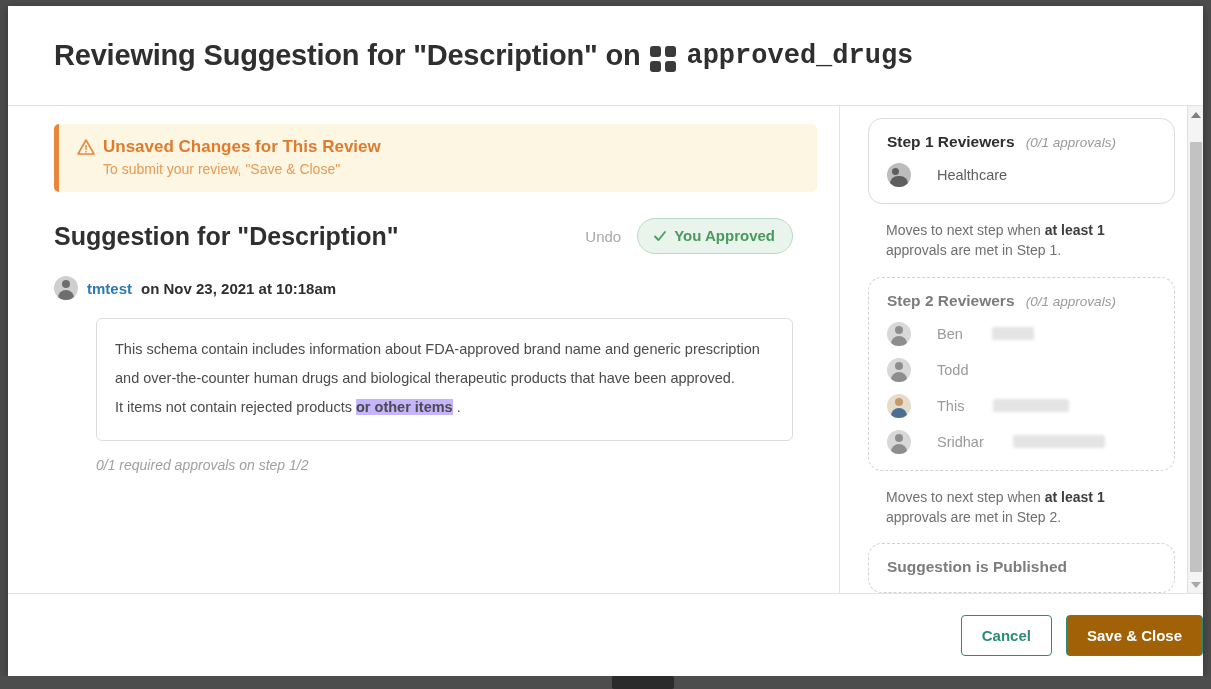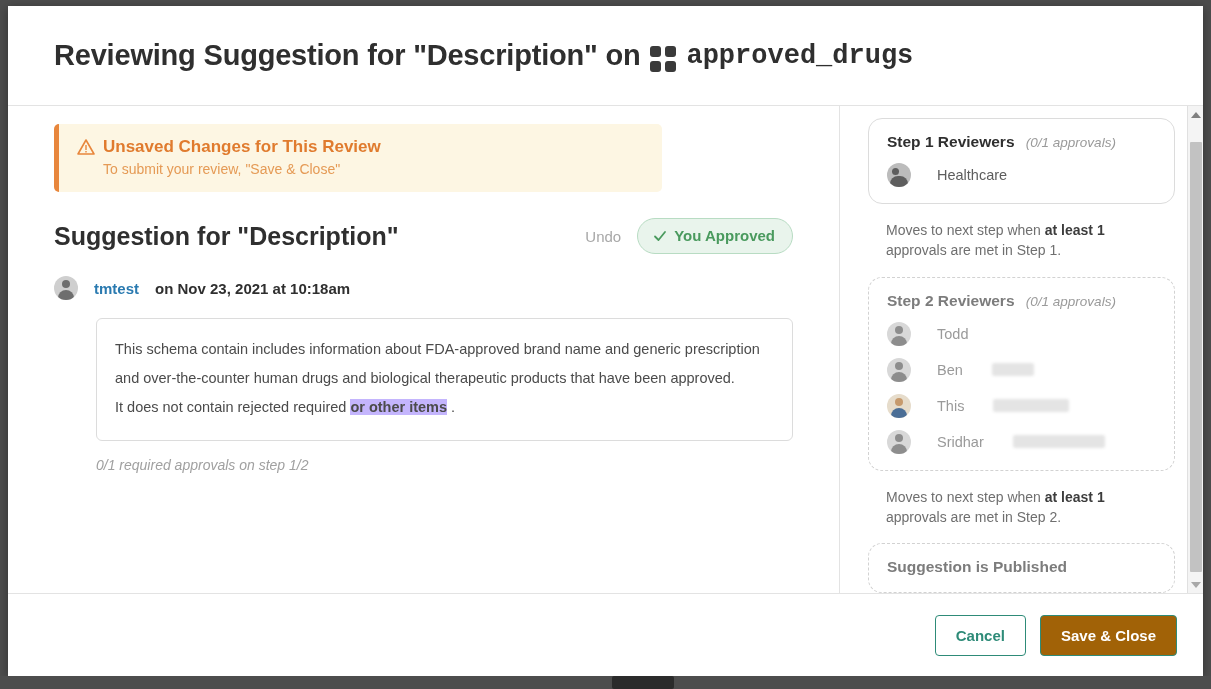--- a/index.html
+++ b/index.html
@@ -89,21 +89,21 @@
   .side-col {
     flex: 1 1 auto;
     padding: 12px 28px 0 28px;
     overflow: hidden;
     position: relative;
   }
 
   
   .banner {
     margin: 0 0 0 46px;
-    width: 608px;
+    width: 763px;
     background: #fdf6e3;
     border-left: 5px solid #e8863c;
     border-radius: 5px;
     padding: 13px 18px 15px 18px;
   }
   .banner-title {
     color: #e07b2e;
     font-size: 17px;
     font-weight: bold;
     display: flex;
@@ -147,21 +147,21 @@
     align-items: center;
     gap: 7px;
     cursor: pointer;
   }
 
   
   .author-row {
     margin: 22px 46px 0 46px;
     display: flex;
     align-items: center;
-    gap: 16px;
+    gap: 9px;
     font-size: 15px;
     color: #2f2f2f;
   }
   .avatar {
     width: 24px; height: 24px;
     border-radius: 50%;
     background: #d8d8d8;
     position: relative;
     overflow: hidden;
     flex: 0 0 auto;
@@ -297,21 +297,20 @@
     cursor: pointer;
   }
 
   
   .modal-footer {
     height: 82px;
     flex: 0 0 82px;
     display: flex;
     align-items: center;
     justify-content: flex-end;
-    padding-right: 26px;
     gap: 14px;
     background: #fff;
   }
   .btn {
     font-size: 15px;
     font-weight: bold;
     border-radius: 4px;
     padding: 11px 20px;
     cursor: pointer;
     border: 1px solid #2e8b78;
@@ -382,21 +381,21 @@
       </div>
 
       <div class="author-row">
         <span class="avatar dark"></span>
         <span class="author-name">tmtest</span>
         <span class="author-meta">on Nov 23, 2021 at 10:18am</span>
       </div>
 
       <div class="diff-box">
         <span>This schema contain includes information about FDA-approved brand name and generic prescription and over-the-counter human drugs and biological therapeutic products that have been approved.</span><span class="del blank-chip"></span><span class="ins blank-chip"></span>
-        <span>It does not contain rejected required</span>
+        <span>It items not contain rejected products</span>
         <span class="ins">or other items</span>
         <span>.</span>
       </div>
 
       <div class="approvals-note">0/1 required approvals on step 1/2</div>
     </div>
 
     <div class="side-col">
 
       <div class="card">
@@ -414,26 +413,26 @@
         <span>Moves to next step when </span><b>at least 1</b><span> approvals are met in Step 1.</span>
       </div>
 
       <div class="card dashed">
         <div class="card-title muted">
           <span>Step 2 Reviewers</span>
           <span class="card-count">(0/1 approvals)</span>
         </div>
         <div class="reviewer muted">
           <span class="avatar"></span>
-          <span>Todd</span>
+          <span>Ben</span>
+          <span class="redact" style="width:42px"></span>
         </div>
         <div class="reviewer muted">
           <span class="avatar"></span>
-          <span>Ben</span>
-          <span class="redact" style="width:42px"></span>
+          <span>Todd</span>
         </div>
         <div class="reviewer muted">
           <span class="avatar photo"></span>
           <span>This</span>
           <span class="redact" style="width:76px"></span>
         </div>
         <div class="reviewer muted">
           <span class="avatar"></span>
           <span>Sridhar</span>
           <span class="redact" style="width:92px"></span>

